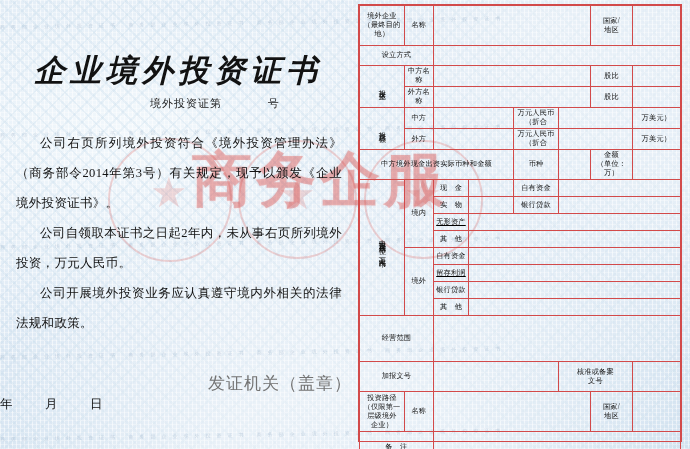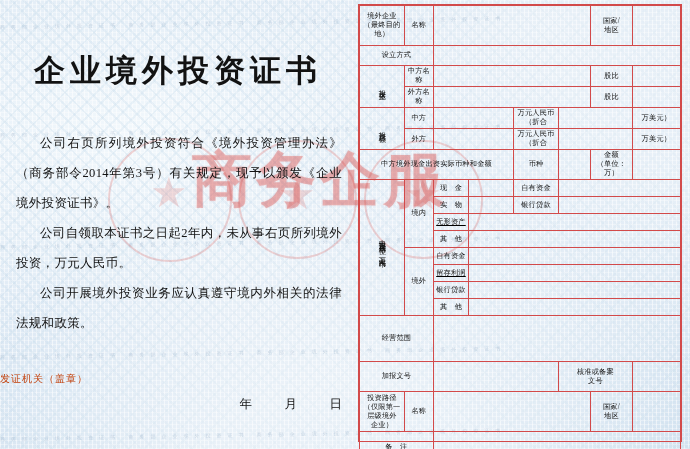--- a/index.html
+++ b/index.html
@@ -64,39 +64,40 @@
 
   
   #left{
     position:absolute;left:0;top:0;width:352px;height:449px;
   }
   #title{
     position:absolute;left:28px;top:50px;width:300px;
     font-size:31px;font-weight:bold;letter-spacing:5px;
     color:#121212;text-align:center;
     font-family:"Liberation Serif", serif;
+    font-style:italic;
   }
   #certno{
     position:absolute;left:150px;top:96px;width:200px;
     font-size:11px;color:#1b1b1b;letter-spacing:1px;
   }
   #certno .no{margin-left:42px;}
   #body-text{
     position:absolute;left:16px;top:128px;width:326px;
     font-size:12.5px;line-height:30px;color:#131313;
     letter-spacing:0.3px;text-align:justify;
   }
   #body-text p{margin:0;}
   #body-text p.indent{text-indent:24px;}
   #issuer{
-    position:absolute;left:0;top:372px;width:352px;text-align:left;
-    font-size:10px;letter-spacing:1px;color:#c2410c;
+    position:absolute;left:0;top:372px;width:352px;text-align:right;
+    font-size:17px;letter-spacing:1px;color:#737373;
   }
   #issue-date{
-    position:absolute;left:0;top:396px;width:352px;text-align:right;
+    position:absolute;left:0;top:396px;width:352px;text-align:left;
     font-size:12.5px;letter-spacing:10px;color:#131313;
   }
 
   
   #form{
     position:absolute;left:358px;top:4px;width:324px;height:438px;
     border:1.3px solid #d24a4a;
     box-sizing:border-box;
   }
   table.frm{
@@ -141,20 +142,24 @@
 <div id="wm-ring3"></div>
 <div class="wm-star" style="left:150px;top:172px;">★</div>
 <div class="wm-star" style="left:278px;top:174px;">★</div>
 <div class="wm-star" style="left:404px;top:174px;">★</div>
 <div id="watermark">商务企服</div>
 
 <div id="left">
 
   <div id="title">企业境外投资证书</div>
 
+  <div id="certno">
+    <span>境外投资证第</span>
+    <span class="no">号</span>
+  </div>
 
   <div id="body-text">
     <p class="indent">公司右页所列境外投资符合《境外投资管理办法》（商务部令2014年第3号）有关规定，现予以颁发《企业境外投资证书》。</p>
     <p class="indent">公司自领取本证书之日起2年内，未从事右页所列境外投资，万元人民币。</p>
     <p class="indent">公司开展境外投资业务应认真遵守境内外相关的法律法规和政策。</p>
   </div>
 
   <div id="issuer">发证机关（盖章）</div>
   <div id="issue-date">年　月　日</div>
 </div>

